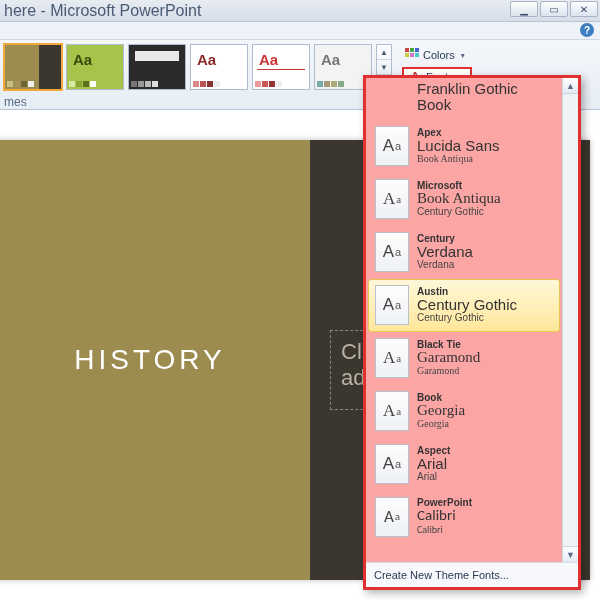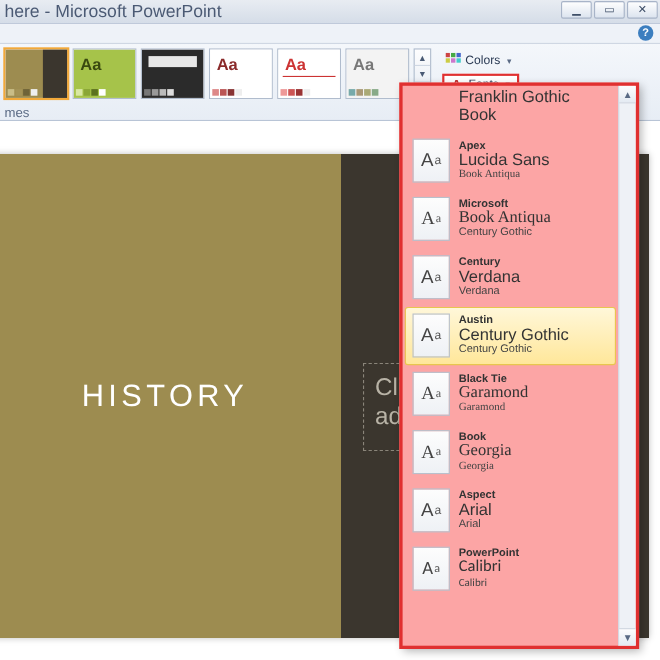--- a/index.html
+++ b/index.html
@@ -445,13 +445,16 @@
             <div class="heading ff-calibri">Calibri</div>
             <div class="body ff-calibri">Calibri</div>
           </div>
         </div>
       </div>
     <div class="dd-scroll">
       <div class="arr">▲</div>
       <div class="arr bot">▼</div>
     </div>
   </div>
+  <div class="dd-footer">
+    <span>Create New Theme Fonts...</span>
+  </div>
 </div>
 
 </body></html>

